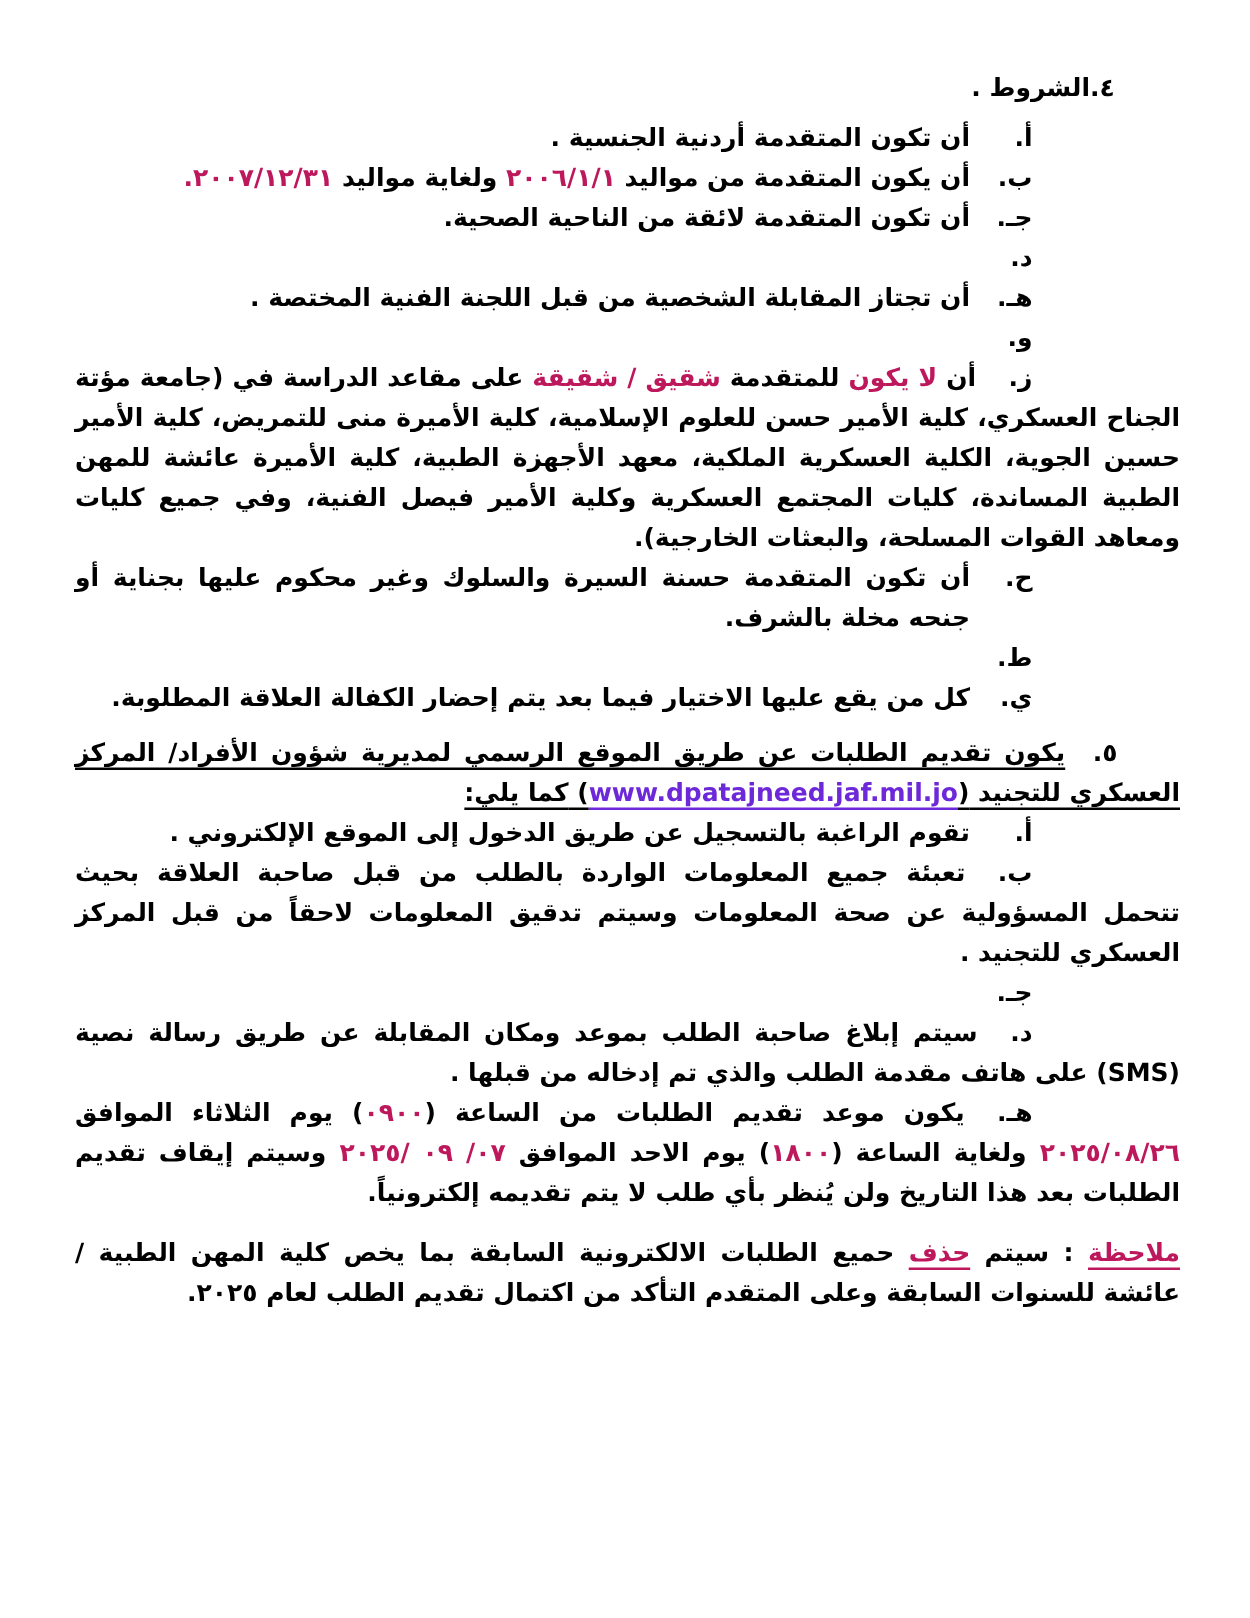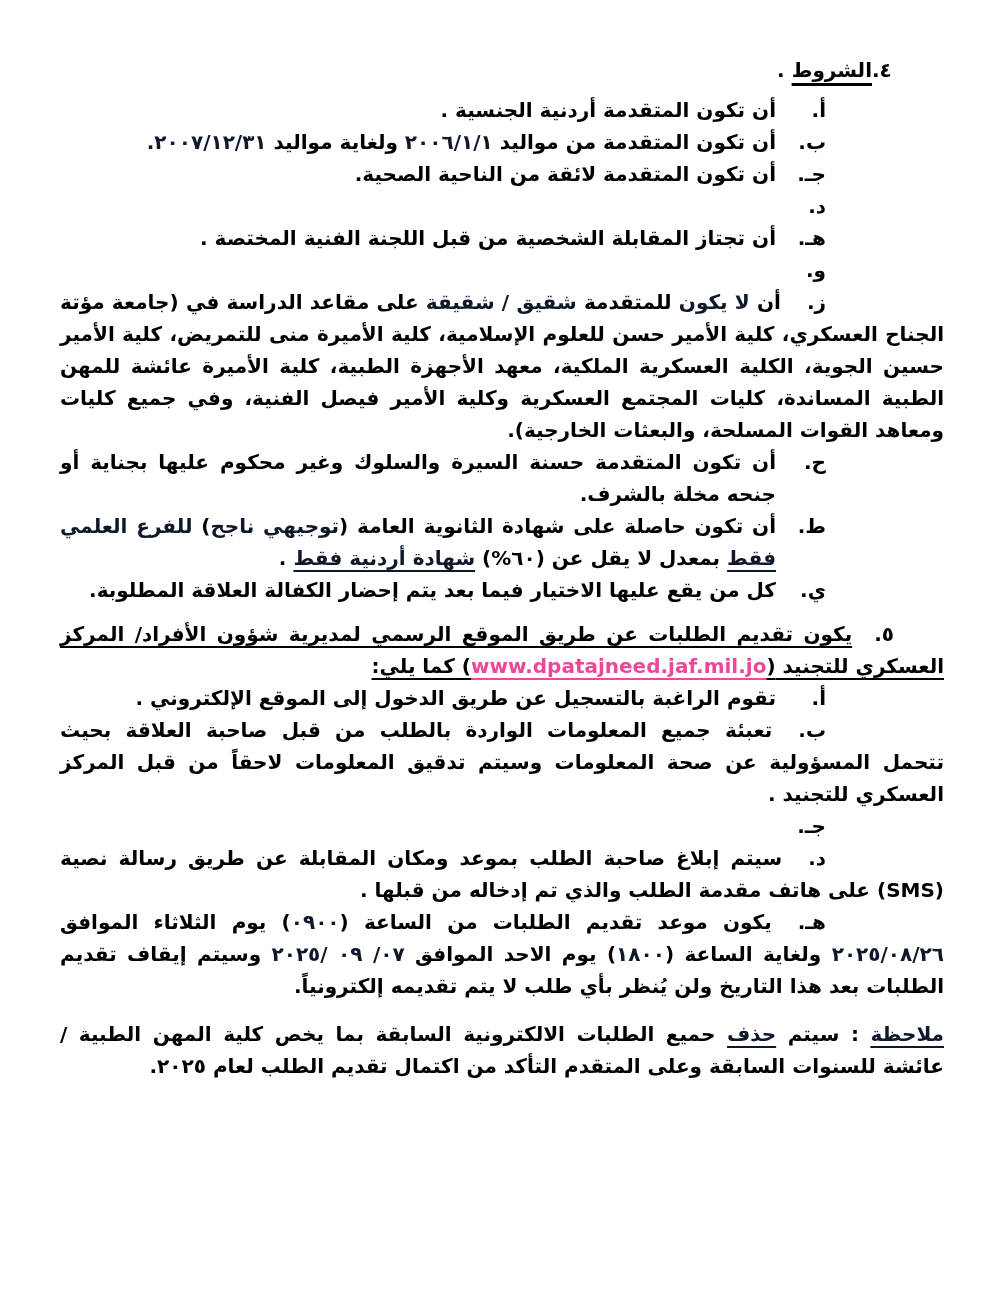--- a/index.html
+++ b/index.html
@@ -4,28 +4,28 @@
 <style>
   html,body { margin:0; padding:0; background:#ffffff; }
   .page {
     width:1000px; min-height:1294px; box-sizing:border-box;
     background:#ffffff; color:#000000;
     padding:54px 56px 40px 60px;
     direction:rtl; text-align:right;
     font-family:"DejaVu Sans", sans-serif;
     font-weight:bold; font-size:20px; line-height:32px;
   }
-  .red  { color:#0f172a; }
+  .red  { color:#be185d; }
   .u    { text-decoration:underline; text-decoration-thickness:2px; text-underline-offset:5px; }
-  .link { color:#ec4899; text-decoration-thickness:2px; text-underline-offset:5px; cursor:pointer; }
+  .link { color:#6d28d9; text-decoration-thickness:2px; text-underline-offset:5px; cursor:pointer; }
 
   
   .heading4 { display:flex; margin-bottom:8px; }
   .hnum { width:72px; flex:none; text-align:left; }
-  .htitle-u { text-decoration:underline; text-decoration-thickness:2.5px; text-underline-offset:6px;text-align:center; }
+  .htitle-u { text-decoration-thickness:2.5px; text-underline-offset:6px;text-align:center; }
 
   
   .sitem  { display:flex; padding-right:118px; }
   .smarker{ width:50px; flex:none; text-align:right; }
   .stext  { flex:1; text-align:justify; }
 
   
   .pitem  { text-align:justify; text-indent:118px; }
   .pgap   { display:inline-block; width:26px; }
 
@@ -45,21 +45,21 @@
     <span><span class="htitle-u">الشروط</span><span> .</span></span>
   </div>
 
   <div id="sec4-items">
       <div class="sitem">
         <span class="smarker">أ.</span>
         <div class="stext"><span>أن تكون المتقدمة أردنية الجنسية .</span></div>
       </div>
       <div class="sitem">
         <span class="smarker">ب.</span>
-        <div class="stext"><span>أن تكون المتقدمة من مواليد </span><span class="red">٢٠٠٦/١/١</span><span> ولغاية مواليد </span><span class="red">٢٠٠٧/١٢/٣١.</span></div>
+        <div class="stext"><span>أن يكون المتقدمة من مواليد </span><span class="red">٢٠٠٦/١/١</span><span> ولغاية مواليد </span><span class="red">٢٠٠٧/١٢/٣١.</span></div>
       </div>
       <div class="sitem">
         <span class="smarker">جـ.</span>
         <div class="stext"><span>أن تكون المتقدمة لائقة من الناحية الصحية.</span></div>
       </div>
       <div class="sitem">
         <span class="smarker">د.</span>
       </div>
       <div class="sitem">
         <span class="smarker">هـ.</span>
@@ -68,21 +68,20 @@
       <div class="sitem">
         <span class="smarker">و.</span>
       </div>
       <div class="pitem"><span class="pmarker">ز.</span><span class="pgap"></span><span>أن </span><span class="red">لا يكون</span><span> للمتقدمة </span><span class="red">شقيق / شقيقة</span><span> على مقاعد الدراسة في (جامعة مؤتة الجناح العسكري، كلية الأمير حسن للعلوم الإسلامية، كلية الأميرة منى للتمريض، كلية الأمير حسين الجوية، الكلية العسكرية الملكية، معهد الأجهزة الطبية، كلية الأميرة عائشة للمهن الطبية المساندة، كليات المجتمع العسكرية وكلية الأمير فيصل الفنية، وفي جميع كليات ومعاهد القوات المسلحة، والبعثات الخارجية).</span></div>
       <div class="sitem">
         <span class="smarker">ح.</span>
         <div class="stext"><span>أن تكون المتقدمة حسنة السيرة والسلوك وغير محكوم عليها بجناية أو جنحه مخلة بالشرف.</span></div>
       </div>
       <div class="sitem">
         <span class="smarker">ط.</span>
-        <div class="stext"><span>أن تكون حاصلة على شهادة الثانوية العامة (</span><span class="red">توجيهي ناجح</span><span>) </span><span class="red">للفرع العلمي </span><span class="red u">فقط</span><span> بمعدل لا يقل عن (٦٠%) </span><span class="red u">شهادة أردنية فقط</span><span> .</span></div>
       </div>
       <div class="sitem">
         <span class="smarker">ي.</span>
         <div class="stext"><span>كل من يقع عليها الاختيار فيما بعد يتم إحضار الكفالة العلاقة المطلوبة.</span></div>
       </div>
     </div>
 
   <div class="heading5">
     <span>٥.</span><span class="pgap5"></span><span><span class="u">يكون تقديم الطلبات عن طريق الموقع الرسمي لمديرية شؤون الأفراد/ المركز العسكري للتجنيد </span><span class="u">(</span><a class="link u">www.dpatajneed.jaf.mil.jo</a><span class="u">) </span><span class="u">كما يلي:</span></span>
   </div>

